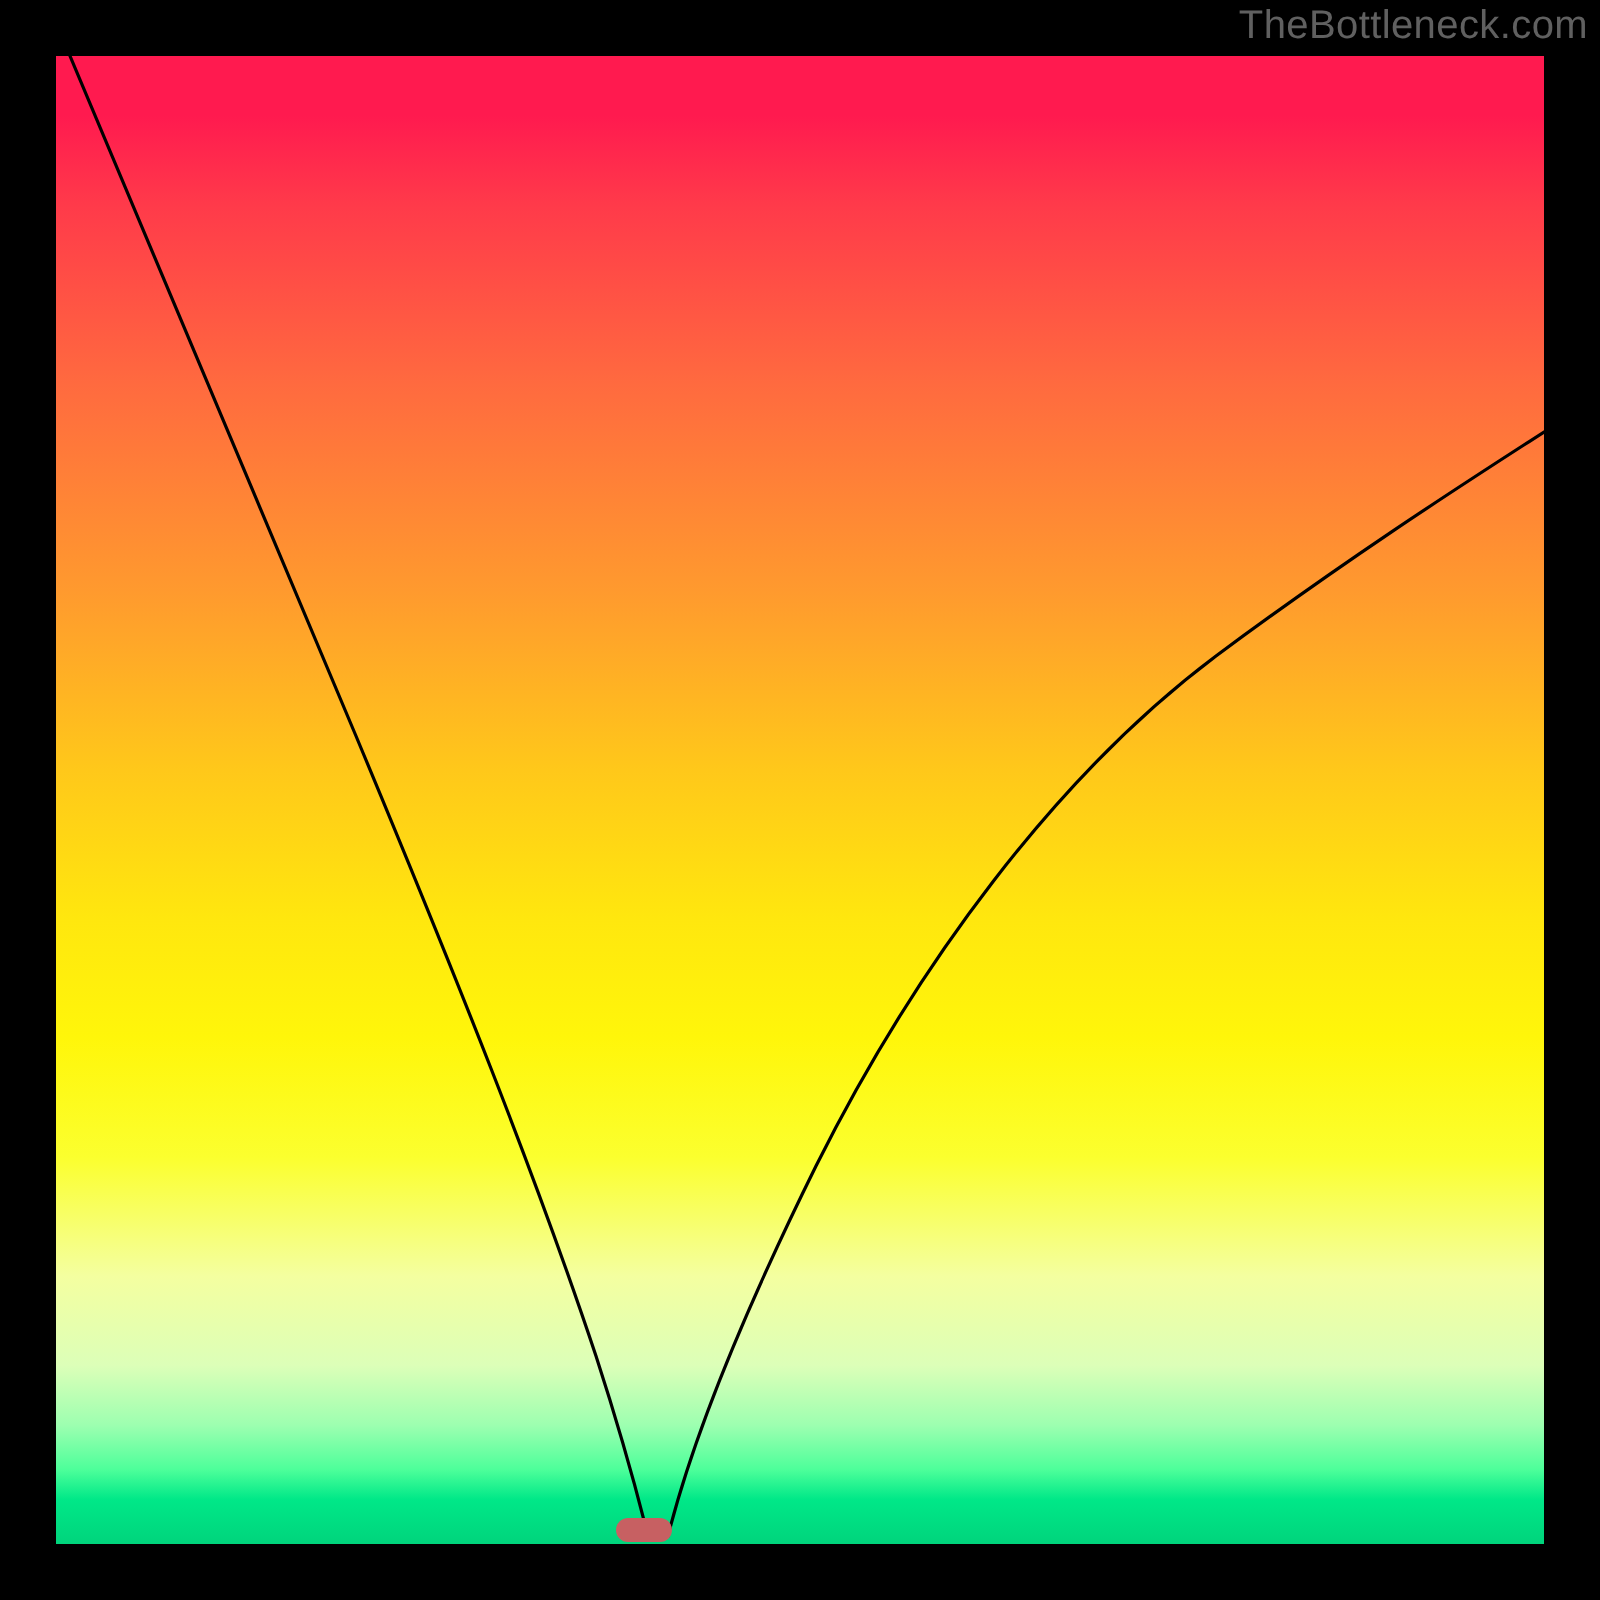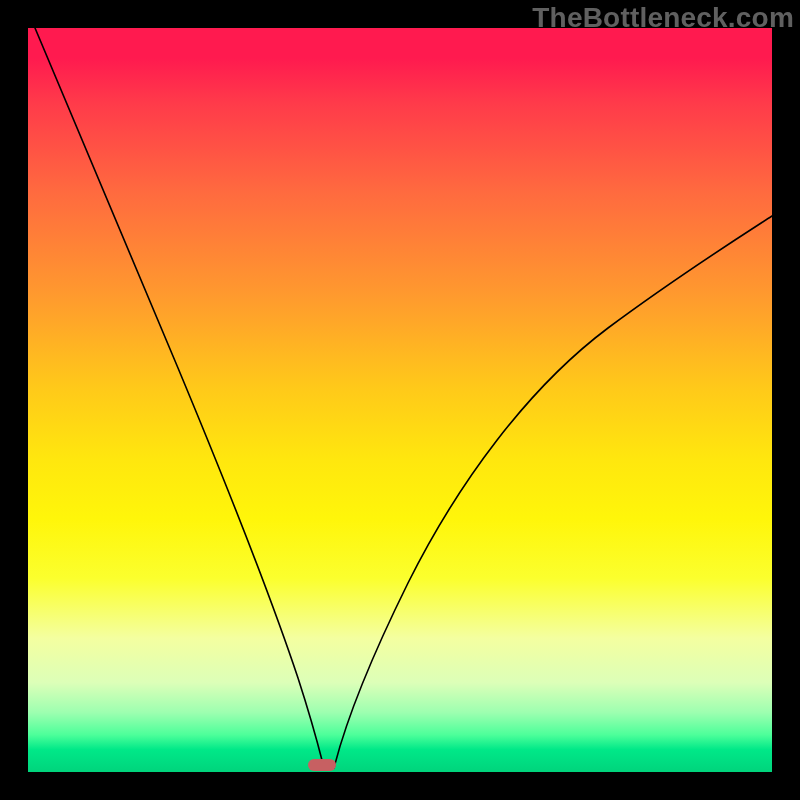--- a/index.html
+++ b/index.html
@@ -64,23 +64,23 @@
     width: 28px;
     height: 12px;
     background: #c76062;
     border-radius: 6px;
   }
   .watermark {
     position: absolute;
     top: 2px;
     right: 6px;
     color: #606060;
-    font-size: 28px;
+    font-size: 20px;
     letter-spacing: 0.2px;
-    font-weight: 700;
+    font-weight: 400;
   }
 </style>
 </head>
 <body>
 
 <div class="frame">
   <div class="plot">
     <div class="gradient"></div>
 
     <svg class="curve" viewBox="0 0 744 744" preserveAspectRatio="none">

